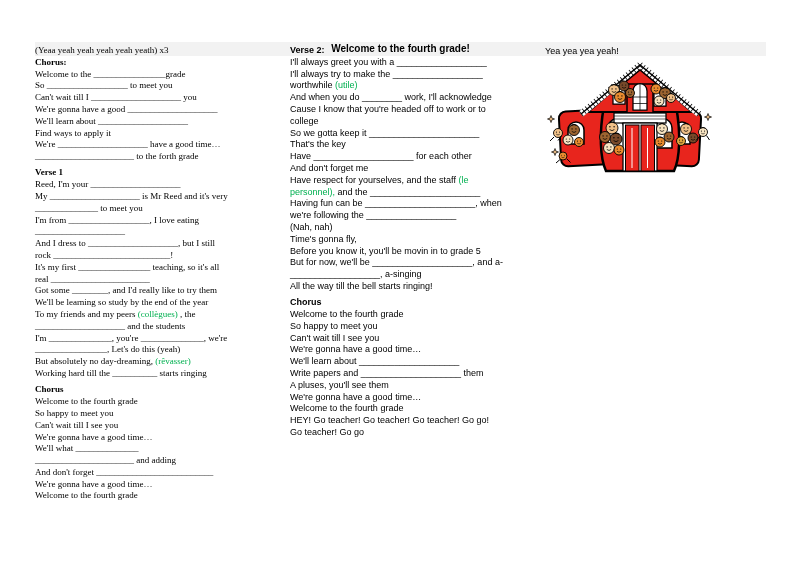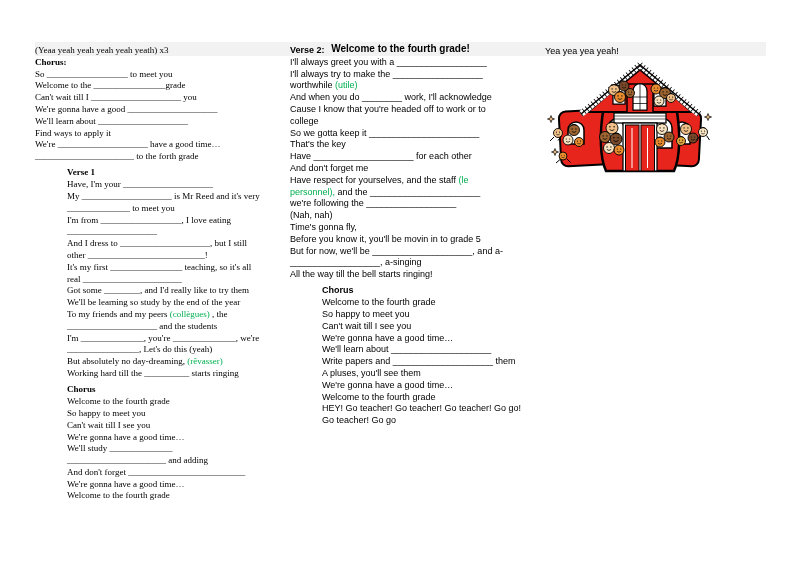--- a/index.html
+++ b/index.html
@@ -7,77 +7,77 @@
         font-family:"Liberation Sans",sans-serif;font-size:9px;color:#000;}
   .title-bar{position:absolute;left:35px;top:30px;width:731px;height:14px;
         background:var(--title-bg,#f2f2f2);font-weight:bold;font-size:10px;
         line-height:14px;text-align:center;margin-top:12px;}
   .col{position:absolute;top:45px;}
   .col-left{left:35px;width:255px;font-family:Liberation Serif, serif;}
   .col-middle{left:290px;width:255px;}
   .col-right{left:545px;width:225px;}
   .line{height:11.8px;line-height:11.8px;white-space:pre;}
   .heading{font-weight:bold;}
-  .block.gap{margin-top:4.5px;margin-left:32px;}
+  .block.gap{margin-top:4.5px;}
   .g{color:var(--green,#00B050);}
   .caption{height:12px;line-height:12px;}
   .school-img{display:block;margin-top:1px;}
   .red-part{fill:var(--school-red,#e8251d);stroke:#000;}
   .white-part{fill:#fff;stroke:#000;}
   .outline{fill:none;stroke:#000;}
 </style>
 </head>
 <body>
 
 <div class="page">
 
   <div class="title-bar">Welcome to the fourth grade!</div>
 
   <div class="col col-left">
       <div class="block">
         <div class="line">(Yeaa yeah yeah yeah yeah yeath) x3</div>
       </div>
       <div class="block">
         <div class="line heading">Chorus:</div>
+        <div class="line">Welcome to the ________________grade</div>
         <div class="line">So __________________ to meet you</div>
-        <div class="line">Welcome to the ________________grade</div>
         <div class="line">Can't wait till I ____________________ you</div>
         <div class="line">We're gonna have a good ____________________</div>
         <div class="line">We'll learn about ____________________</div>
         <div class="line">Find ways to apply it</div>
         <div class="line">We're ____________________ have a good time…</div>
         <div class="line">______________________ to the forth grade</div>
       </div>
       <div class="block gap">
         <div class="line heading">Verse 1</div>
-        <div class="line">Have, I'm your ____________________</div>
+        <div class="line">Reed, I'm your ____________________</div>
         <div class="line">My ____________________ is Mr Reed and it's very</div>
         <div class="line">______________ to meet you</div>
         <div class="line">I'm from __________________, I love eating</div>
         <div class="line">____________________</div>
         <div class="line">And I dress to ____________________, but I still</div>
-        <div class="line">other __________________________!</div>
+        <div class="line">rock __________________________!</div>
         <div class="line">It's my first ________________ teaching, so it's all</div>
         <div class="line">real ______________________</div>
         <div class="line">Got some ________, and I'd really like to try them</div>
         <div class="line">We'll be learning so study by the end of the year</div>
         <div class="line"><span>To my friends and my peers </span><span class="g">(collègues)</span><span> , the</span></div>
         <div class="line">____________________ and the students</div>
         <div class="line">I'm ______________, you're ______________, we're</div>
         <div class="line">________________, Let's do this (yeah)</div>
         <div class="line"><span>But absolutely no day-dreaming, </span><span class="g">(rêvasser)</span></div>
         <div class="line">Working hard till the __________ starts ringing</div>
       </div>
       <div class="block gap">
         <div class="line heading">Chorus</div>
         <div class="line">Welcome to the fourth grade</div>
         <div class="line">So happy to meet you</div>
         <div class="line">Can't wait till I see you</div>
         <div class="line">We're gonna have a good time…</div>
-        <div class="line">We'll study ______________</div>
+        <div class="line">We'll what ______________</div>
         <div class="line">______________________ and adding</div>
         <div class="line">And don't forget __________________________</div>
         <div class="line">We're gonna have a good time…</div>
         <div class="line">Welcome to the fourth grade</div>
       </div>
     </div>
   <div class="col col-middle">
       <div class="block">
         <div class="line heading">Verse 2:</div>
         <div class="line">I'll always greet you with a __________________</div>
@@ -85,20 +85,21 @@
         <div class="line"><span>worthwhile </span><span class="g">(utile)</span></div>
         <div class="line">And when you do ________ work, I'll acknowledge</div>
         <div class="line">Cause I know that you're headed off to work or to</div>
         <div class="line">college</div>
         <div class="line">So we gotta keep it ______________________</div>
         <div class="line">That's the key</div>
         <div class="line">Have ____________________ for each other</div>
         <div class="line">And don't forget me</div>
         <div class="line"><span>Have respect for yourselves, and the staff </span><span class="g">(le</span></div>
         <div class="line"><span class="g">personnel),</span><span> and the ______________________</span></div>
+        <div class="line">Having fun can be ______________________, when</div>
         <div class="line">we're following the __________________</div>
         <div class="line">(Nah, nah)</div>
         <div class="line">Time's gonna fly,</div>
         <div class="line">Before you know it, you'll be movin in to grade 5</div>
         <div class="line">But for now, we'll be ____________________, and a-</div>
         <div class="line">__________________, a-singing</div>
         <div class="line">All the way till the bell starts ringing!</div>
       </div>
       <div class="block gap">
         <div class="line heading">Chorus</div>

